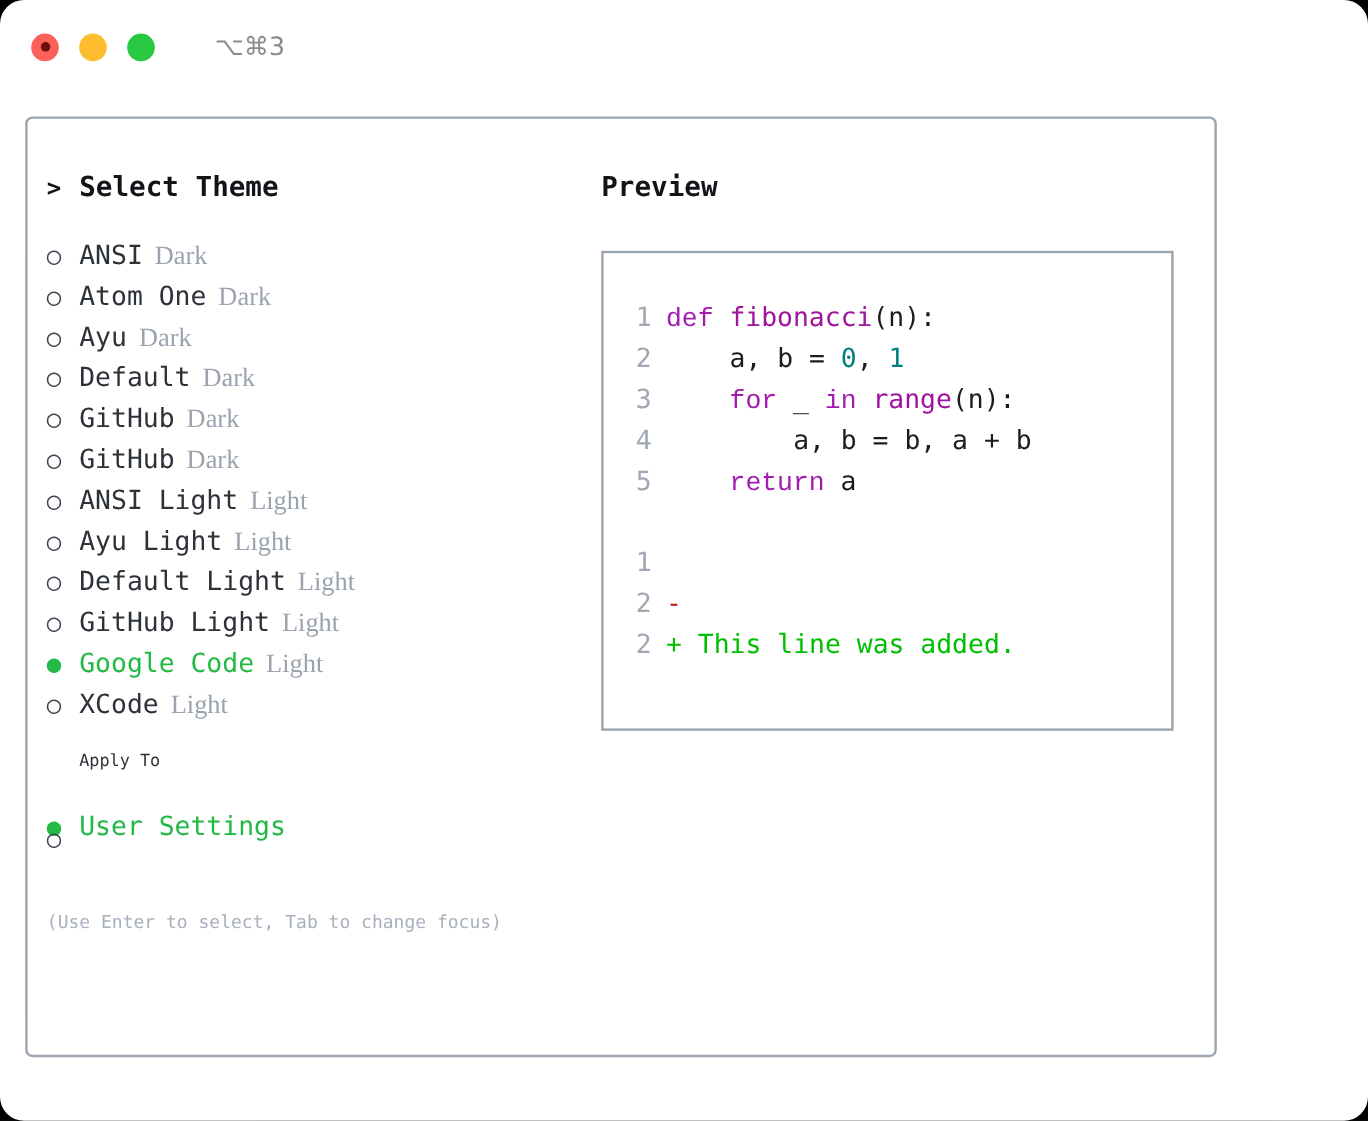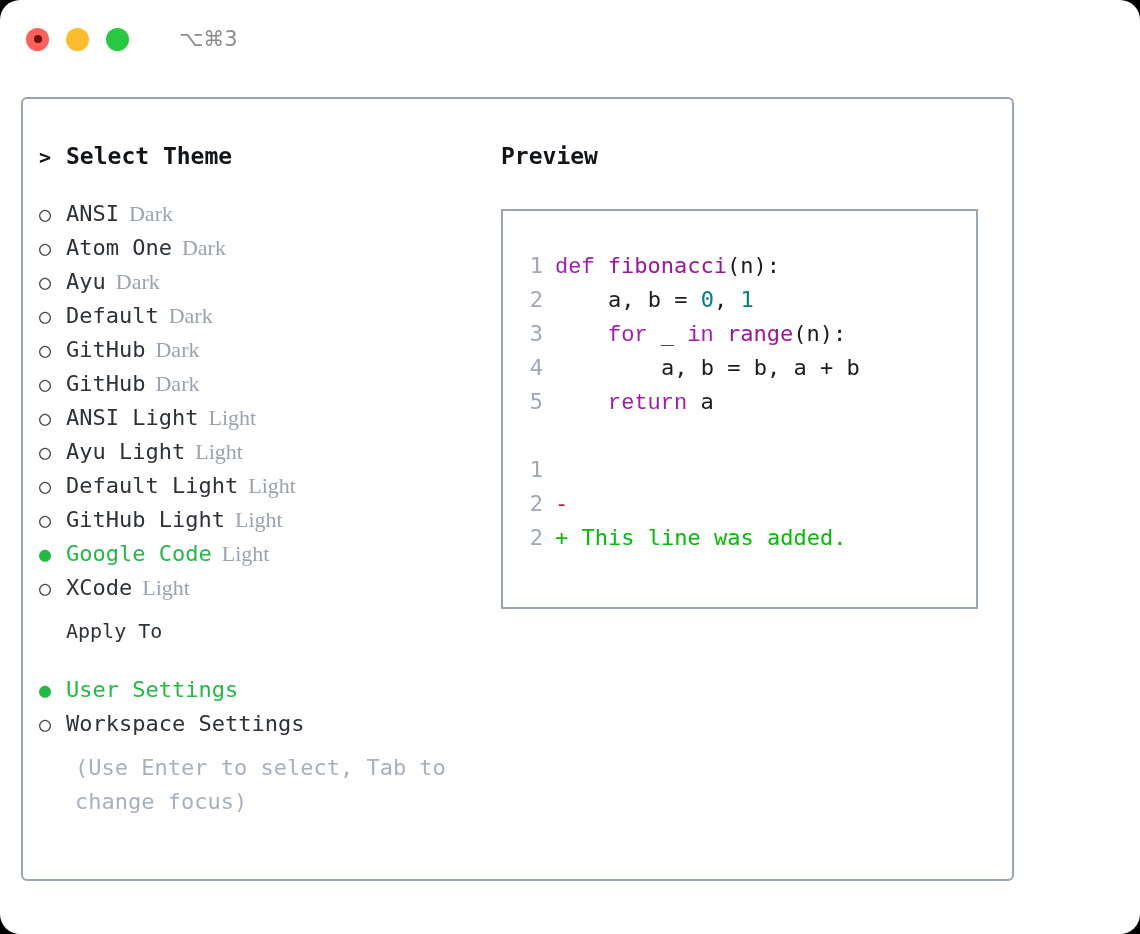--- a/index.html
+++ b/index.html
@@ -119,32 +119,31 @@
     color: #111418;
     font-weight: bold;
   }
 
   .label       { color: #2d3239; margin-top: 24px; }
   .label.sel   { color: #21ba45; }
   .tag         { color: #9aa3ae; margin-left: 10px; font-family: Liberation Serif, serif; }
 
   .section-head {
     color: #2d3239;
-    font-size: 20px;
+    font-size: 14px;
   }
 
   .spacer { height: 34px; }
 
   .hint {
     margin-top: 30px;
     color: #a8b0bd;
-    font-size: 22px;
+    font-size: 15px;
     line-height: 34px;
     width: 410px;
-    margin-left: 36px;
   }
 
   
   .right-col {
     position: absolute;
     left: 478px;
     top: 44px;
     width: 500px;
   }
   .preview-title {
@@ -226,21 +225,21 @@
         </div>
 
       <div class="spacer"></div>
 
       <div class="row">
         <span class="bullet blank">○</span><span class="section-head">Apply To</span>
       </div>
 
       <div id="apply-list">
           <div class="row"><span class="bullet filled">●</span><span class="label sel">User Settings</span></div>
-          <div class="row"><span class="bullet">○</span><span class="label">Workspace Settings</span></div>
+          <div class="row"><span class="bullet">○</span></div>
         </div>
 
       <div class="hint">(Use Enter to select, Tab to change focus)</div>
     </div>
 
     <div class="right-col">
       <div class="preview-title">Preview</div>
       <div class="preview-box">
         <div id="code-block">
             <div class="code-line"><span class="lineno">1</span><span class="kw">def </span><span class="fn">fibonacci</span><span class="plain">(n):</span></div>

